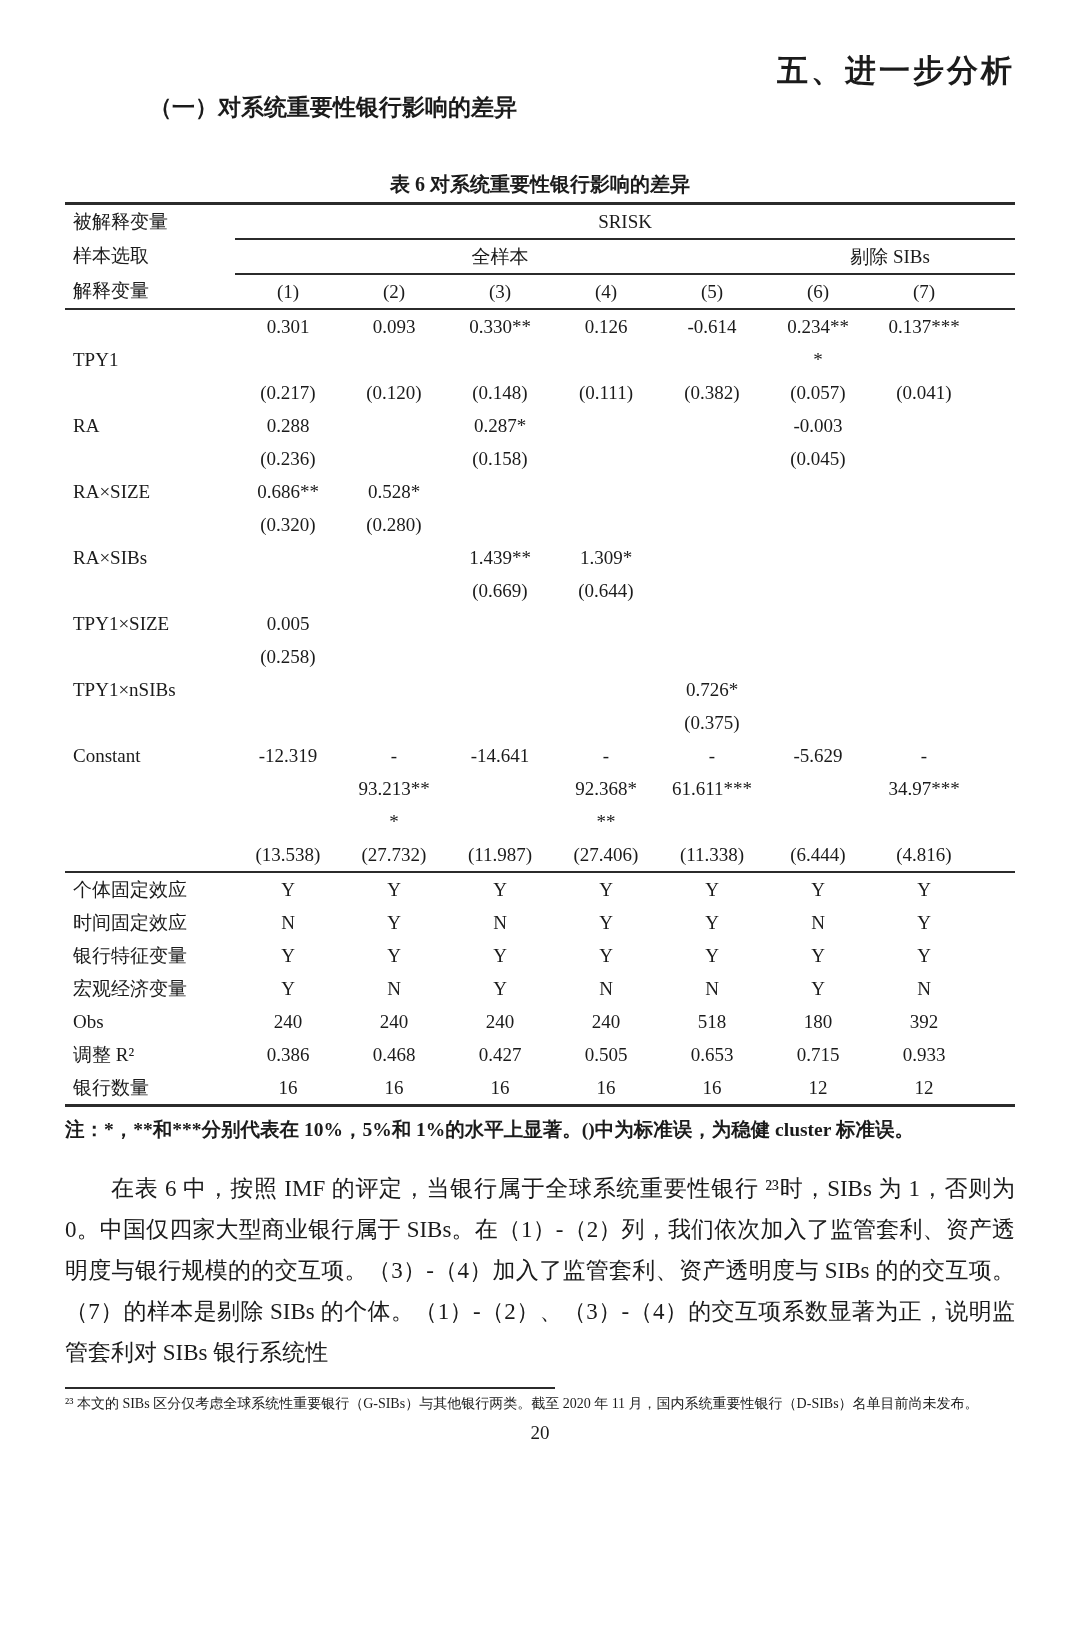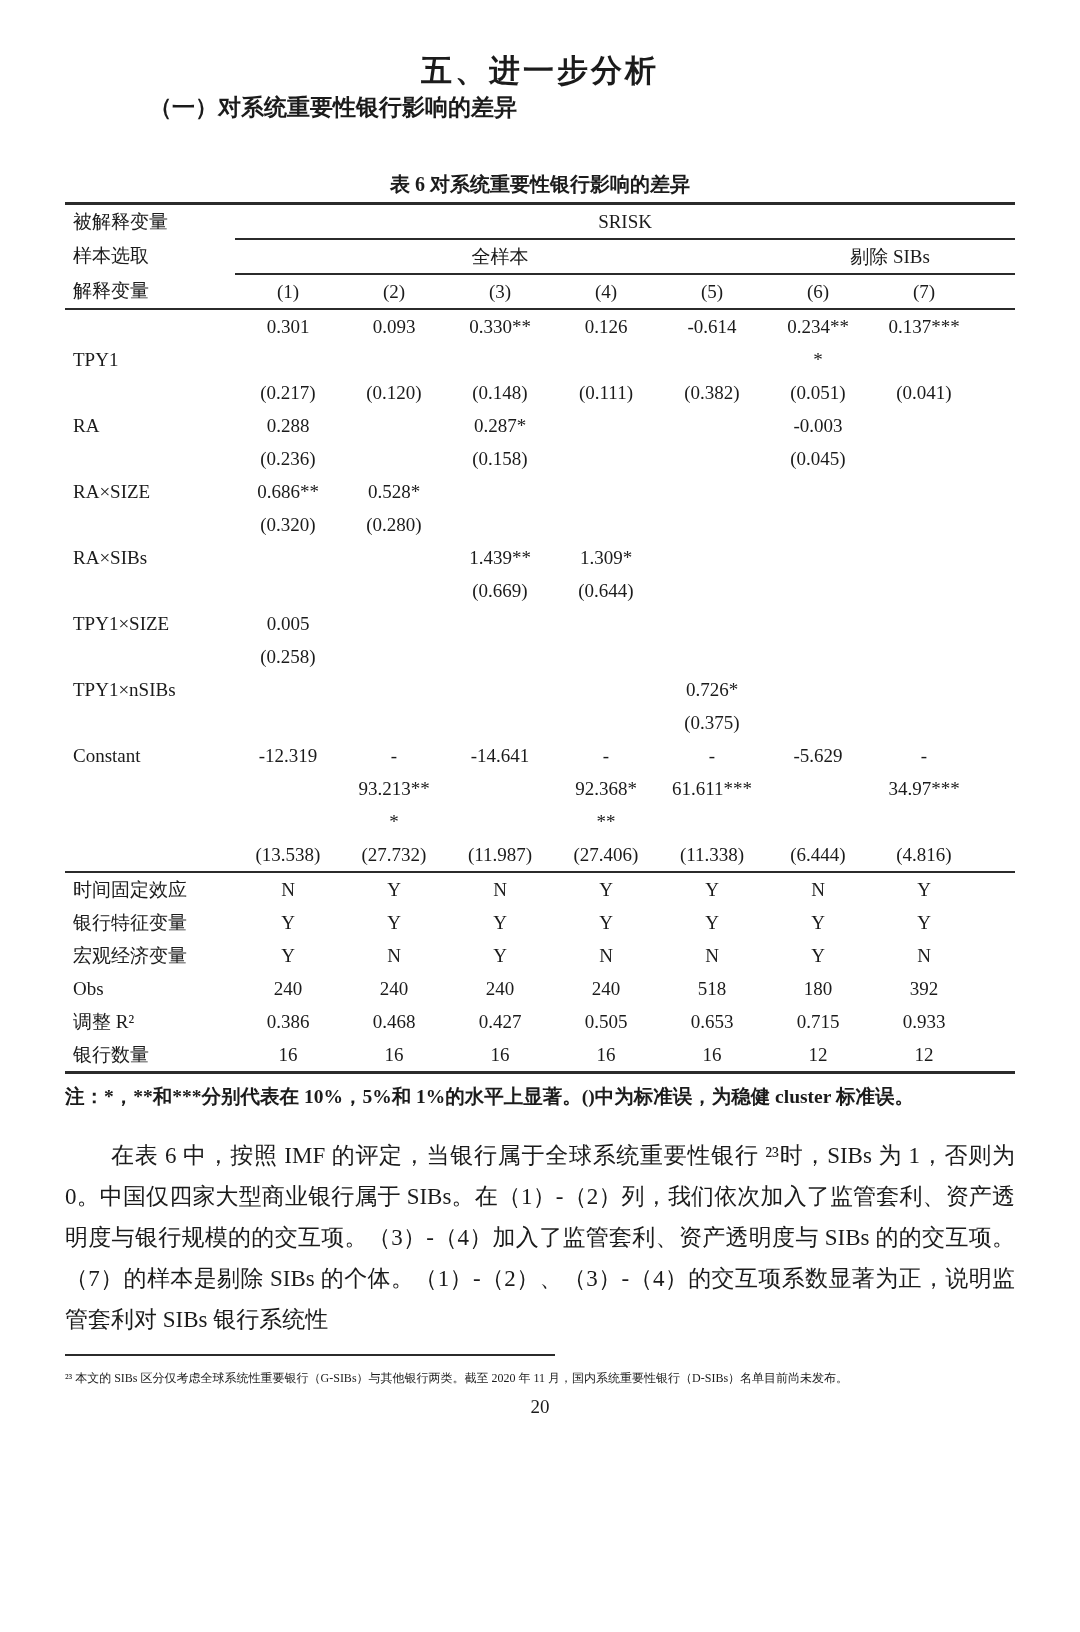--- a/index.html
+++ b/index.html
@@ -9,21 +9,21 @@
     width: 1080px;
     height: 1632px;
     margin: 0 auto;
     background: #ffffff;
     color: #1b1b1b;
     font-family: "Liberation Serif", "DejaVu Serif", serif;
     padding: 40px 65px 0 65px;
     overflow: hidden;
   }
   .section-title {
-    text-align: center;
+    text-align: right;
     font-size: 31px;
     font-weight: 700;
     letter-spacing: 3px;
     margin-top: 10px;
   }
   .subsection-title {
     padding-left: 84px;
     font-size: 23px;
     font-weight: 700;
   }
@@ -72,22 +72,21 @@
     text-indent: 2em;
     text-align: justify;
   }
   .footnote-rule {
     width: 490px;
     border-top: 2px solid #2b2b2b;
     margin-top: 14px;
   }
   .footnote {
     width: 950px;
-    margin-top: 7px;
-    font-size: 12px;
+    font-size: 14px;
     line-height: 30px;
     text-align: justify;
   }
   .page-num {
     text-align: center;
     font-size: 19px;
     margin-top: 3px;
   }
 </style>
 </head>
@@ -148,21 +147,21 @@
 
 (0.148)</td>
           <td>0.126
 
 (0.111)</td>
           <td>-0.614
 
 (0.382)</td>
           <td>0.234**
 *
-(0.051)</td>
+(0.057)</td>
           <td>0.137***
 
 (0.041)</td>
           <td></td>
         </tr>
         <tr>
           <td class="row-label" style="vertical-align: top;">RA</td>
           <td>0.288
 (0.236)</td>
           <td></td>
@@ -252,20 +251,31 @@
 
 (6.444)</td>
           <td>-
 34.97***
 
 (4.816)</td>
           <td></td>
         </tr>
       </tbody>
     <tbody id="info-body">
+        <tr>
+          <td class="row-label" style="vertical-align: top;">个体固定效应</td>
+          <td>Y</td>
+          <td>Y</td>
+          <td>Y</td>
+          <td>Y</td>
+          <td>Y</td>
+          <td>Y</td>
+          <td>Y</td>
+          <td></td>
+        </tr>
         <tr>
           <td class="row-label" style="vertical-align: top;">时间固定效应</td>
           <td>N</td>
           <td>Y</td>
           <td>N</td>
           <td>Y</td>
           <td>Y</td>
           <td>N</td>
           <td>Y</td>
           <td></td>

